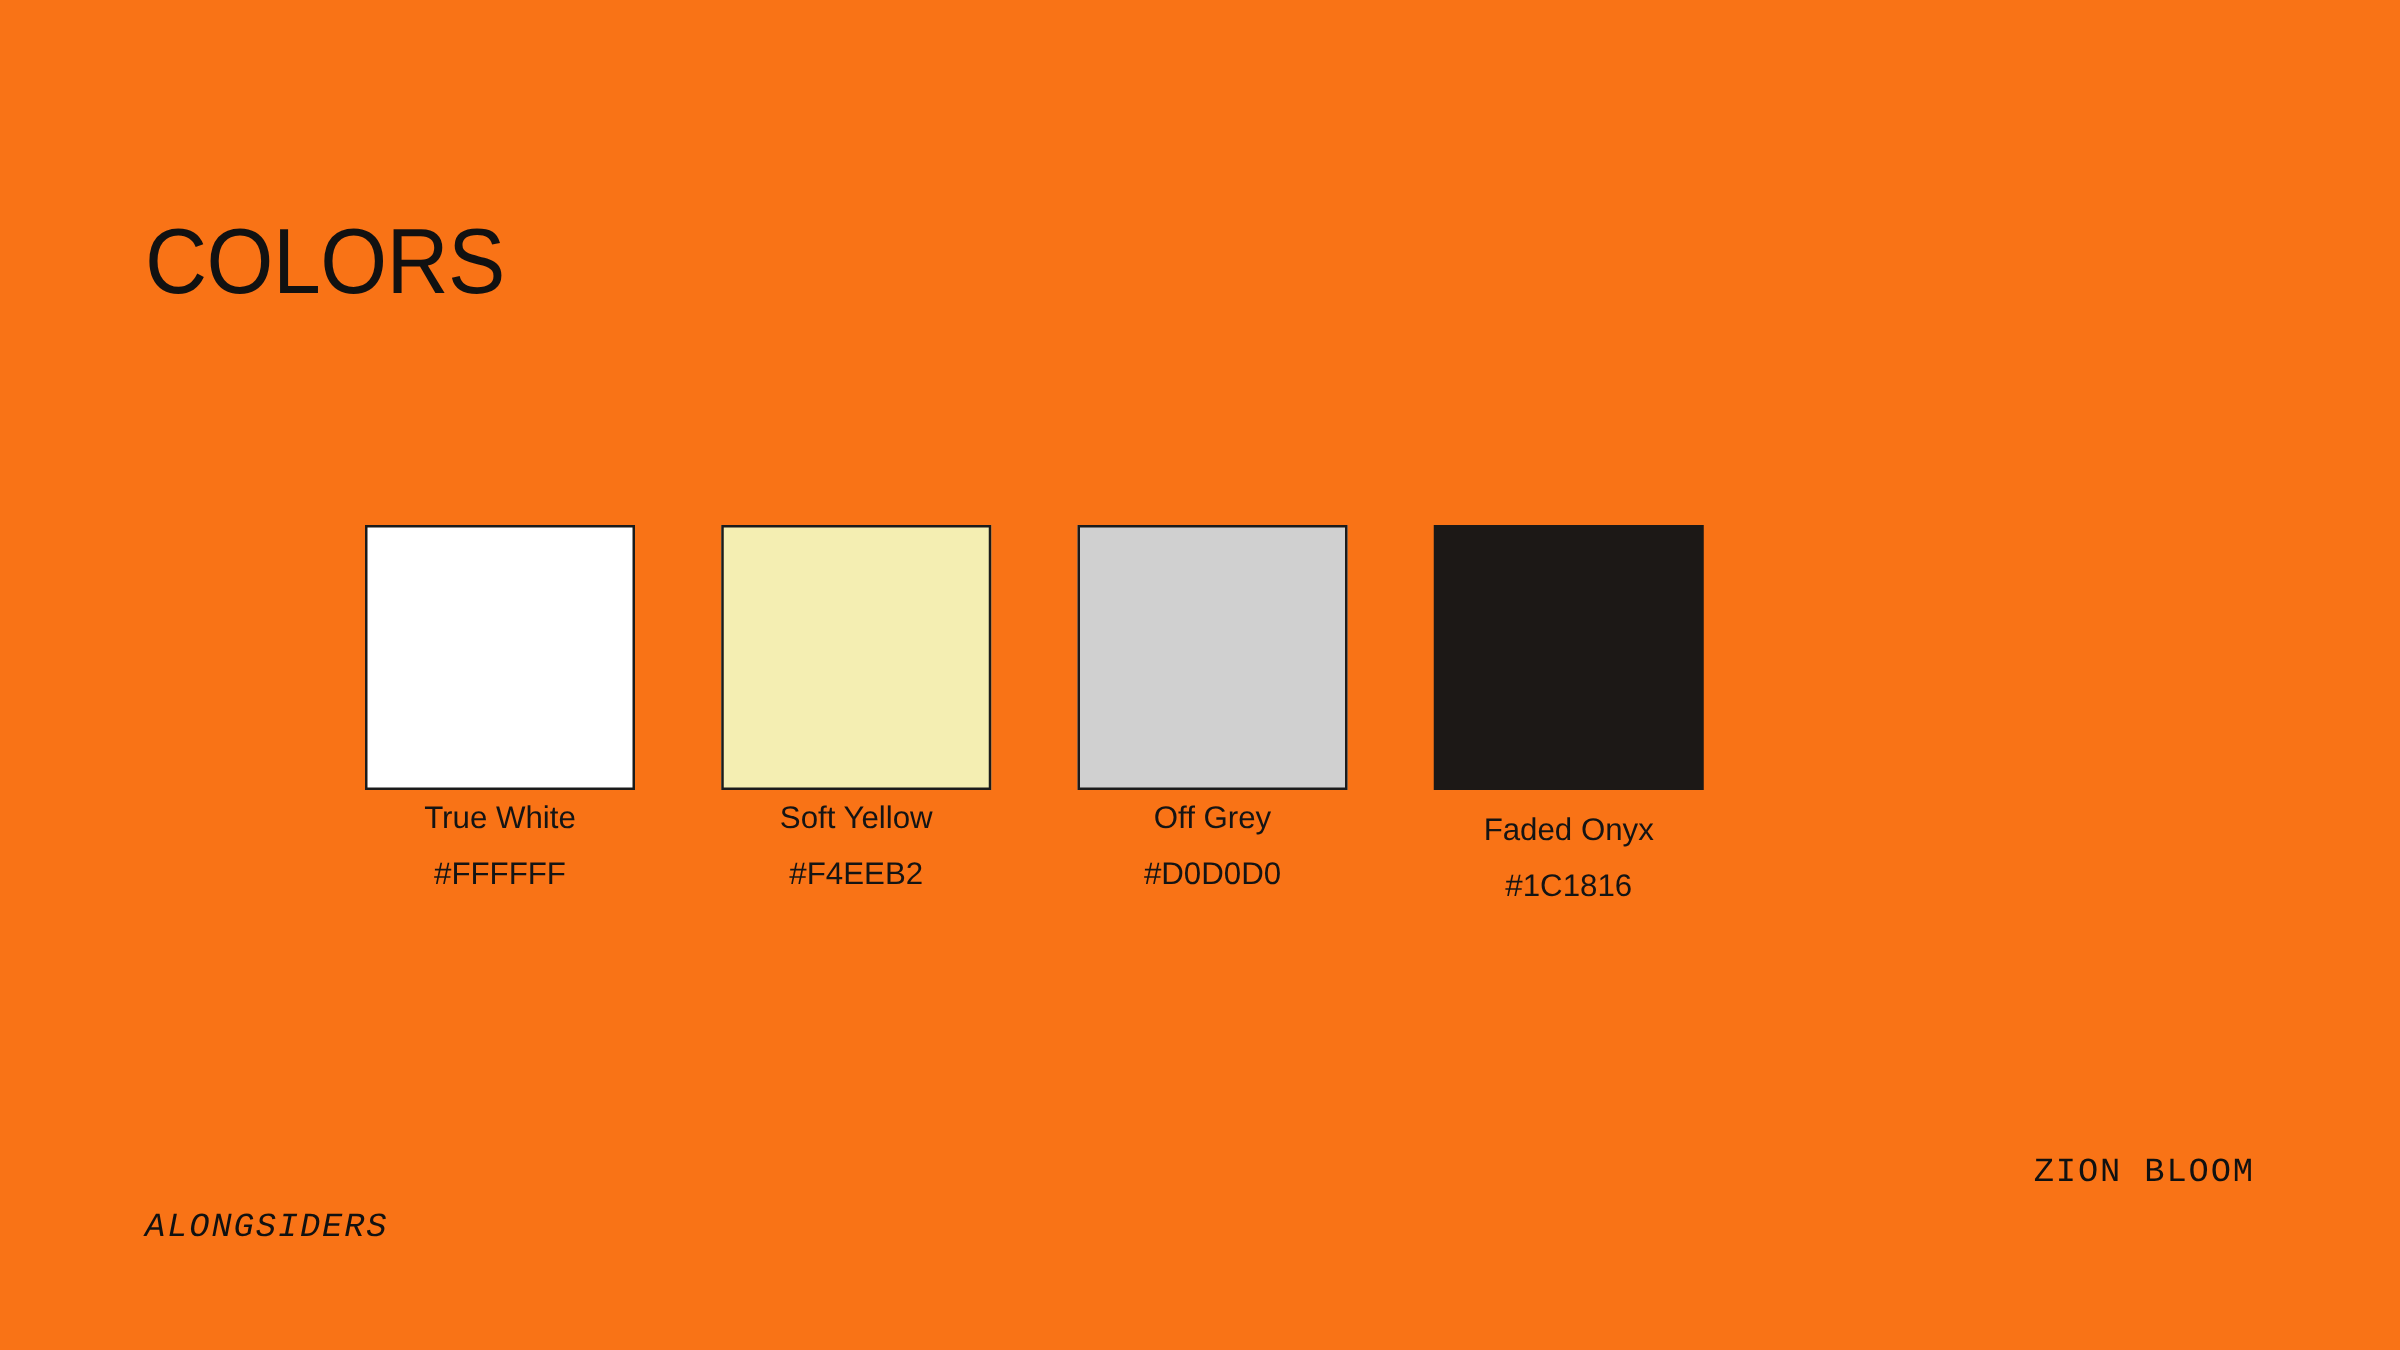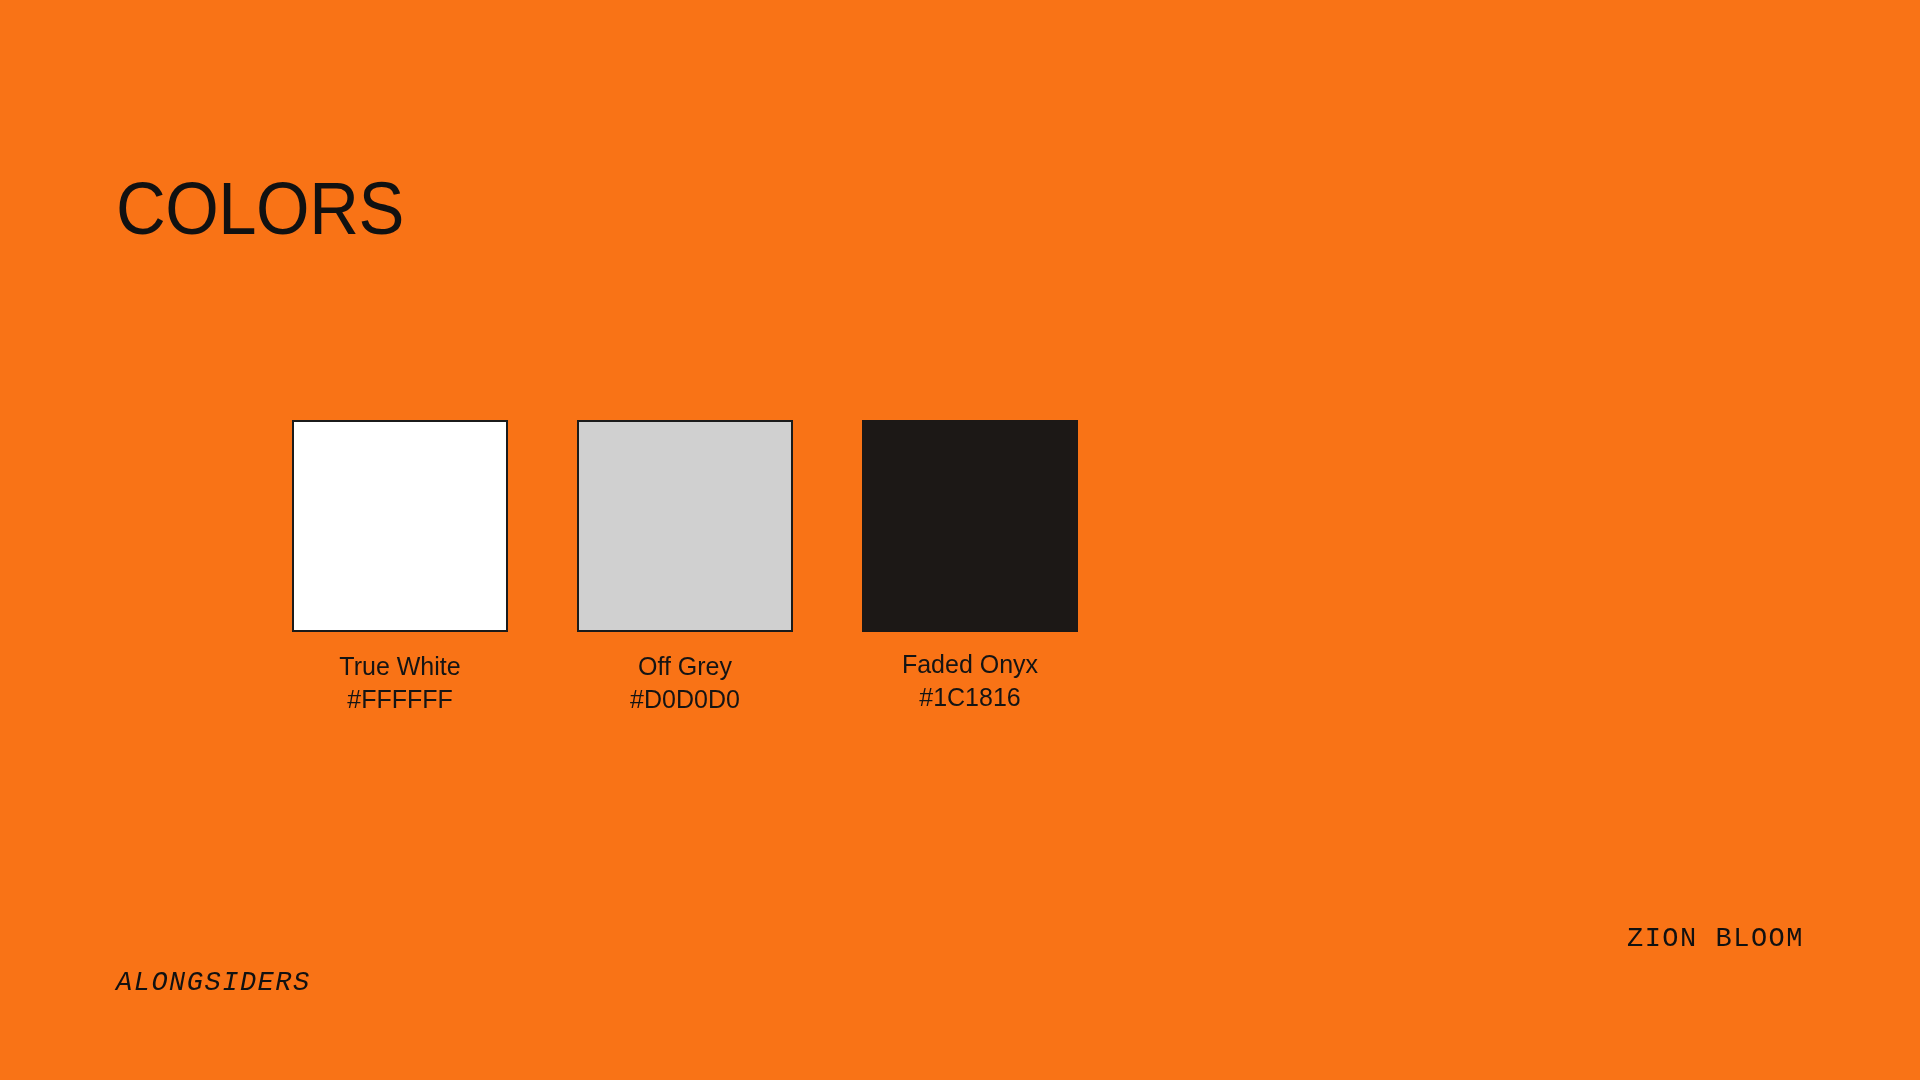--- a/index.html
+++ b/index.html
@@ -64,33 +64,34 @@
     box-sizing: border-box;
     border: 2.5px solid #1b1b1b;
   }
   .swatch-chip.no-border {
     border: none;
   }
 
   
   .caption {
     position: absolute;
-    top: 230px;
+    top: 218px;
     left: 50%;
     transform: translateX(-50%);
     text-align: center;
     white-space: nowrap;
     font-family: "Liberation Sans", sans-serif;
     font-size: 25px;
     font-weight: 400;
     line-height: 1.33;
     color: #141414;
   }
   .caption .hex {
     display: block;
+    margin-top: 12px;
   }
   
   .swatch-cell.raised .caption {
     top: 228px;
   }
 
   
   .footer-left,
   .footer-right {
     position: absolute;
@@ -123,20 +124,27 @@
 
     <div class="swatch-cell">
       <div class="swatch-chip" style="background-color: rgb(255, 255, 255); border-color: rgb(27, 27, 27);"></div>
       <div class="caption">
         <span class="label">True White</span>
         <span class="hex">#FFFFFF</span>
       </div>
     </div>
 
 
+    <div class="swatch-cell">
+      <div class="swatch-chip" style="background-color: rgb(244, 238, 178); border-color: rgb(27, 27, 27);"></div>
+      <div class="caption">
+        <span class="label">Soft Yellow</span>
+        <span class="hex">#F4EEB2</span>
+      </div>
+    </div>
 
     <div class="swatch-cell">
       <div class="swatch-chip" style="background-color: rgb(208, 208, 208); border-color: rgb(27, 27, 27);"></div>
       <div class="caption">
         <span class="label">Off Grey</span>
         <span class="hex">#D0D0D0</span>
       </div>
     </div>
 
     <div class="swatch-cell raised">

